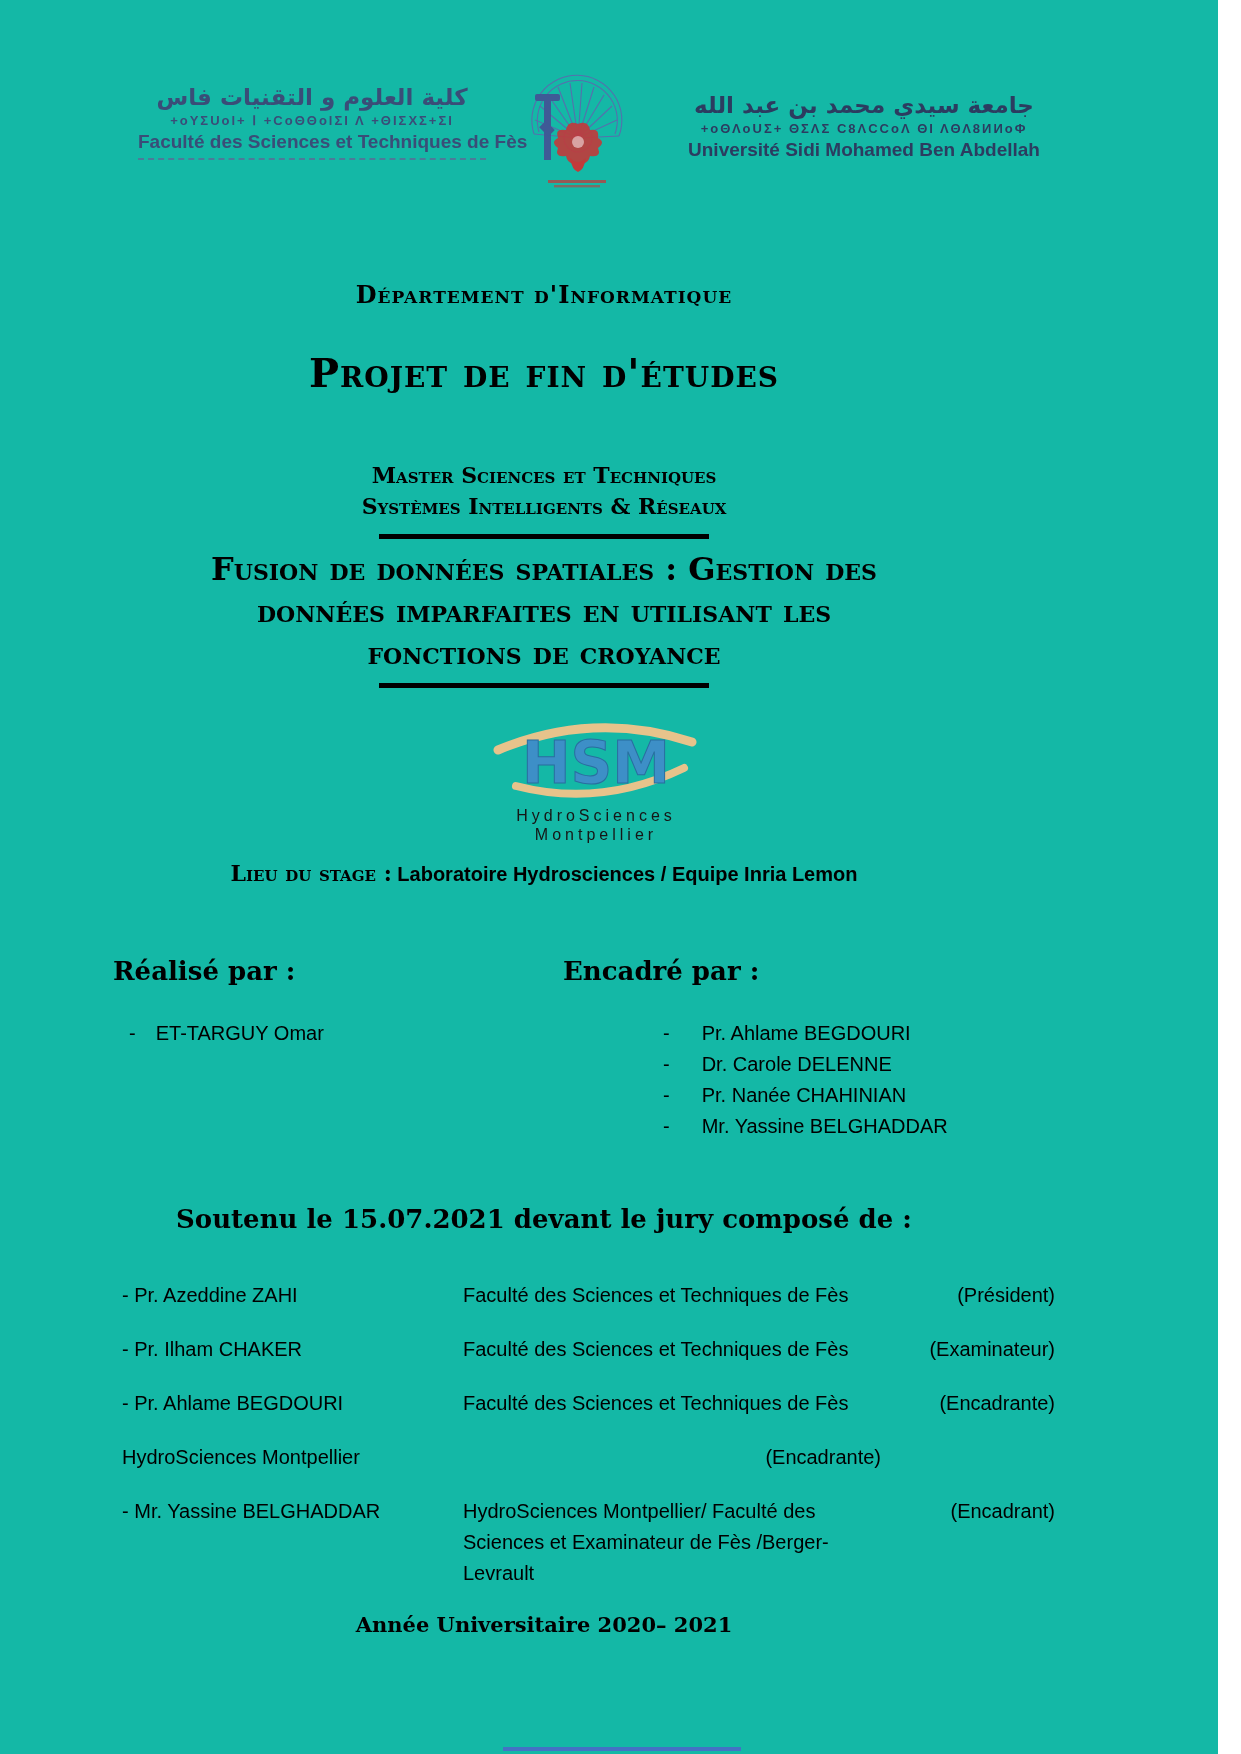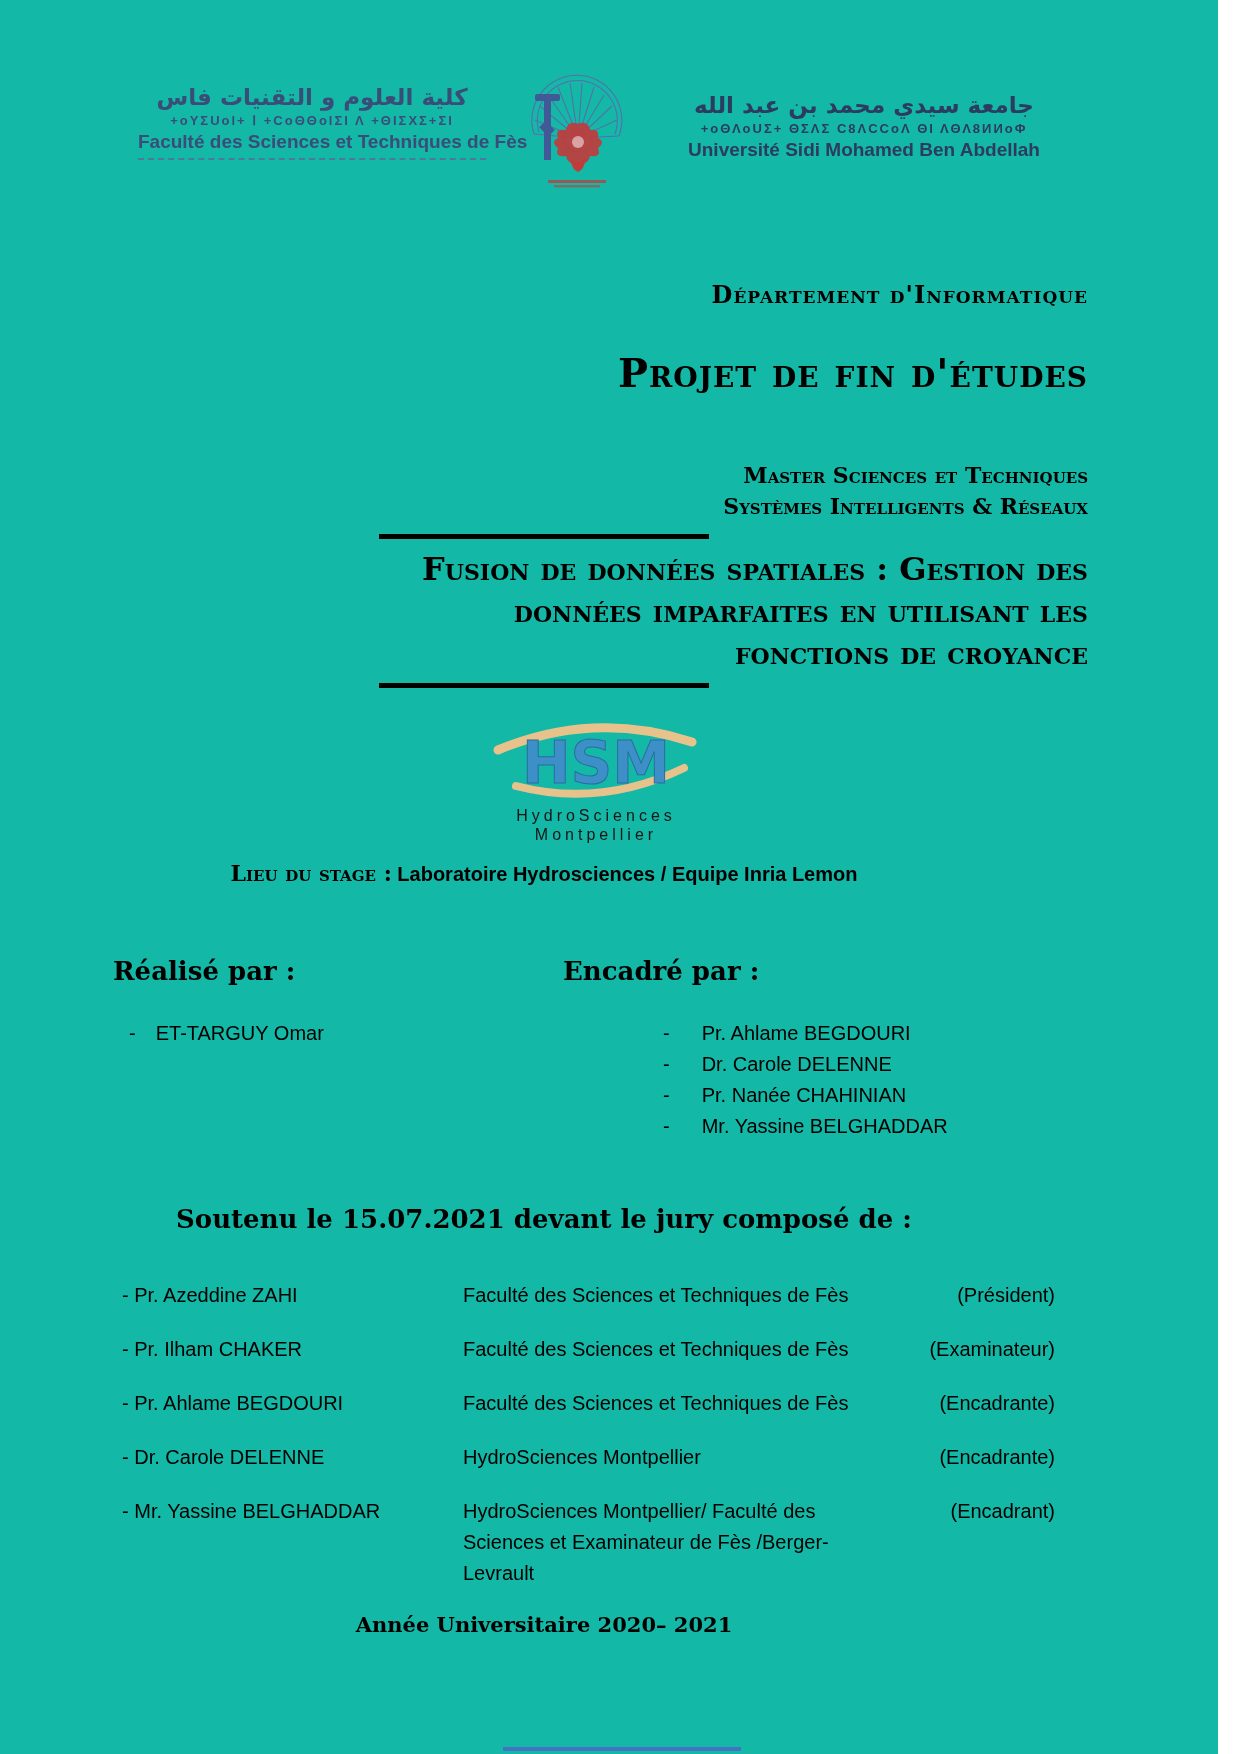--- a/index.html
+++ b/index.html
@@ -12,21 +12,21 @@
   .logo-block{text-align:center;line-height:1.15;}
   .logo-fst{width:348px;padding-top:26px;color:#3a4d78;}
   .logo-usmba{width:470px;padding-top:34px;color:#2c3c60;margin-left:12px;}
   .arabic{font-size:23px;font-weight:bold;font-family:"DejaVu Sans",sans-serif;}
   .tifinagh{font-size:13px;font-weight:bold;letter-spacing:2px;margin-top:4px;white-space:nowrap;}
   .latin-name{font-size:19px;font-weight:bold;margin-top:2px;white-space:nowrap;}
   .dashed-rule{margin-top:5px;border-bottom:2px dashed #5a6c96;opacity:.8;}
   .emblem{width:120px;height:134px;margin-left:22px;flex:0 0 auto;}
 
   
-  .sc{font-family:"DejaVu Serif",serif;font-variant:small-caps;font-weight:bold;text-align:right;}
+  .sc{font-family:"DejaVu Serif",serif;font-variant:small-caps;font-weight:bold;text-align:center;}
   .department{margin-top:88px;font-size:24px;letter-spacing:1px;}
   .doctype{margin-top:40px;font-size:40px;letter-spacing:1px;}
   .master{margin-top:64px;font-size:22px;line-height:31px;}
   .rule{width:330px;height:5px;background:#000;margin:12px auto 0;}
   .rule2{margin-top:9px;}
   .main-title{margin-top:9px;font-size:32px;line-height:42px;}
 
   
   .hsm{width:240px;margin:20px auto 0;text-align:center;transform:translateX(52px);}
   .hsm-name{font-size:16px;letter-spacing:4px;line-height:19px;color:#161616;margin-top:-2px;}
@@ -193,21 +193,20 @@
           <div class="jrole">(Examinateur)</div>
         </div>
 
         <div class="jrow">
           <div class="jname">- Pr. Ahlame BEGDOURI</div>
           <div class="jaff">Faculté des Sciences et Techniques de Fès</div>
           <div class="jrole">(Encadrante)</div>
         </div>
 
         <div class="jrow">
-          <div class="jname">- Dr. Carole DELENNE</div>
           <div class="jaff">HydroSciences Montpellier</div>
           <div class="jrole">(Encadrante)</div>
         </div>
 
         <div class="jrow">
           <div class="jname">- Mr. Yassine BELGHADDAR</div>
           <div class="jaff">HydroSciences Montpellier/ Faculté des Sciences et Examinateur de Fès /Berger-Levrault</div>
           <div class="jrole">(Encadrant)</div>
         </div>
       </div>

